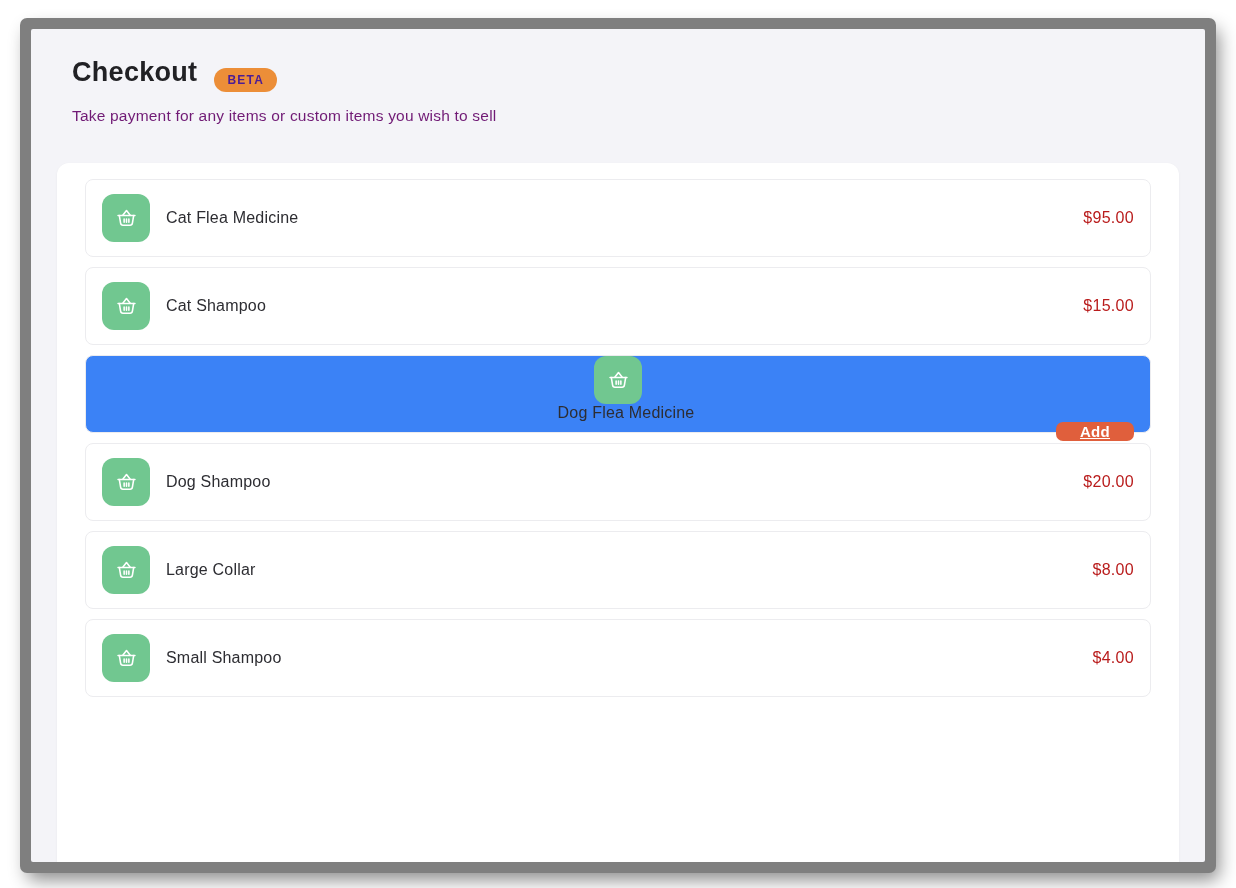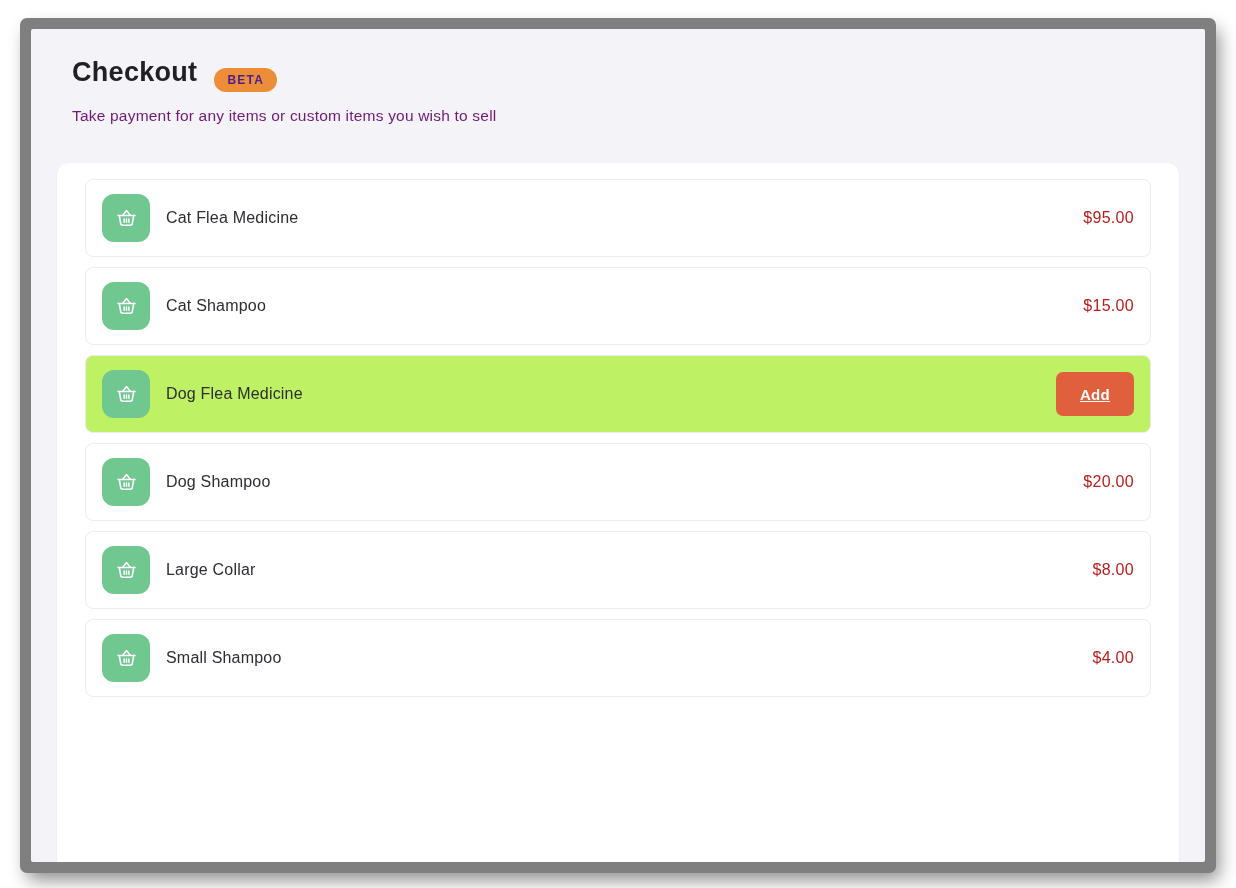--- a/index.html
+++ b/index.html
@@ -55,21 +55,21 @@
     font-family:inherit; cursor:pointer; letter-spacing:0.2px;
   }
   .ci-icon { display:flex; align-items:center; }
 
   .list { padding:16px 28px 24px 28px; display:flex; flex-direction:column; gap:10px; }
   .row {
     display:flex; align-items:center; height:78px;
     background:#ffffff; border:1px solid #ececef; border-radius:8px;
     padding:0 16px; cursor:pointer;
   }
-  .row.hovered { background:#bef264; }
+  .row.hovered { background:#3b82f6;flex-direction:column; }
   .prod-icon {
     width:48px; height:48px; border-radius:12px; background:#71C790;
     display:flex; align-items:center; justify-content:center; flex:none;
   }
   .prod-name { margin-left:16px; font-size:16px; color:#2d2d32; letter-spacing:0.2px; }
   .prod-price { margin-left:auto; font-size:16px; color:#b91c1c; letter-spacing:0.3px; }
   .add-btn {
     margin-left:auto; width:78px; height:44px;
     background:#E05F3C; color:#ffffff; border:none; border-radius:7px;
     font-size:15px; font-weight:bold; font-family:inherit; cursor:pointer;

